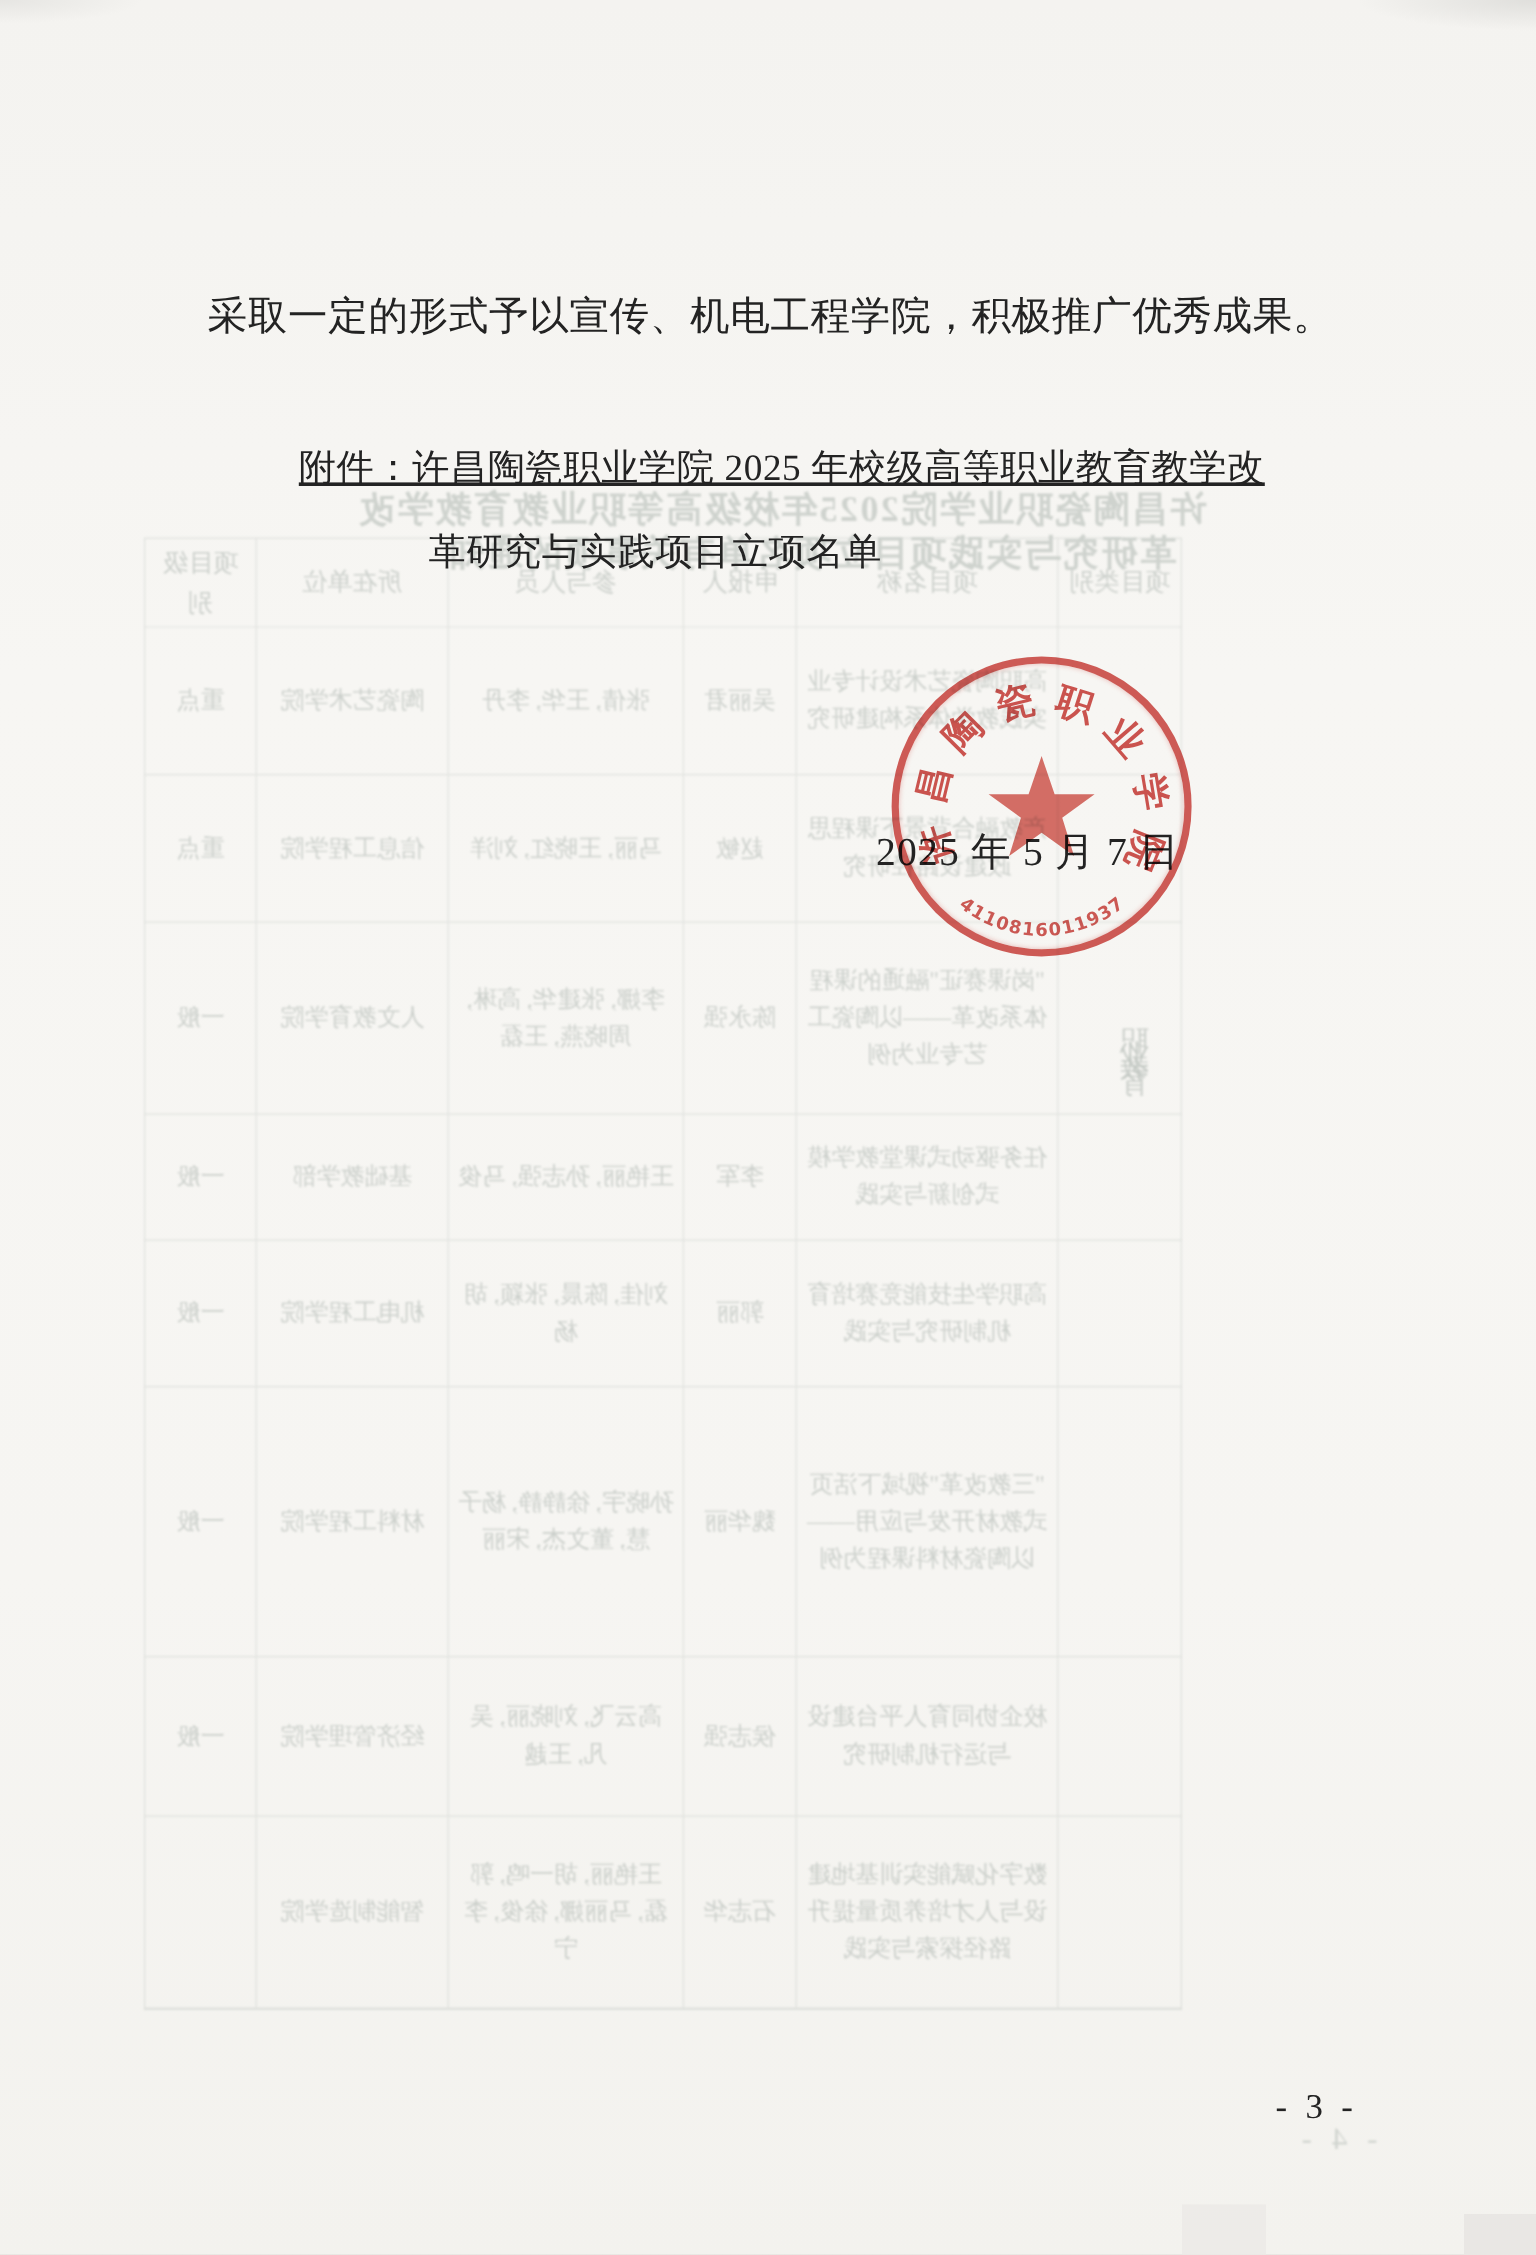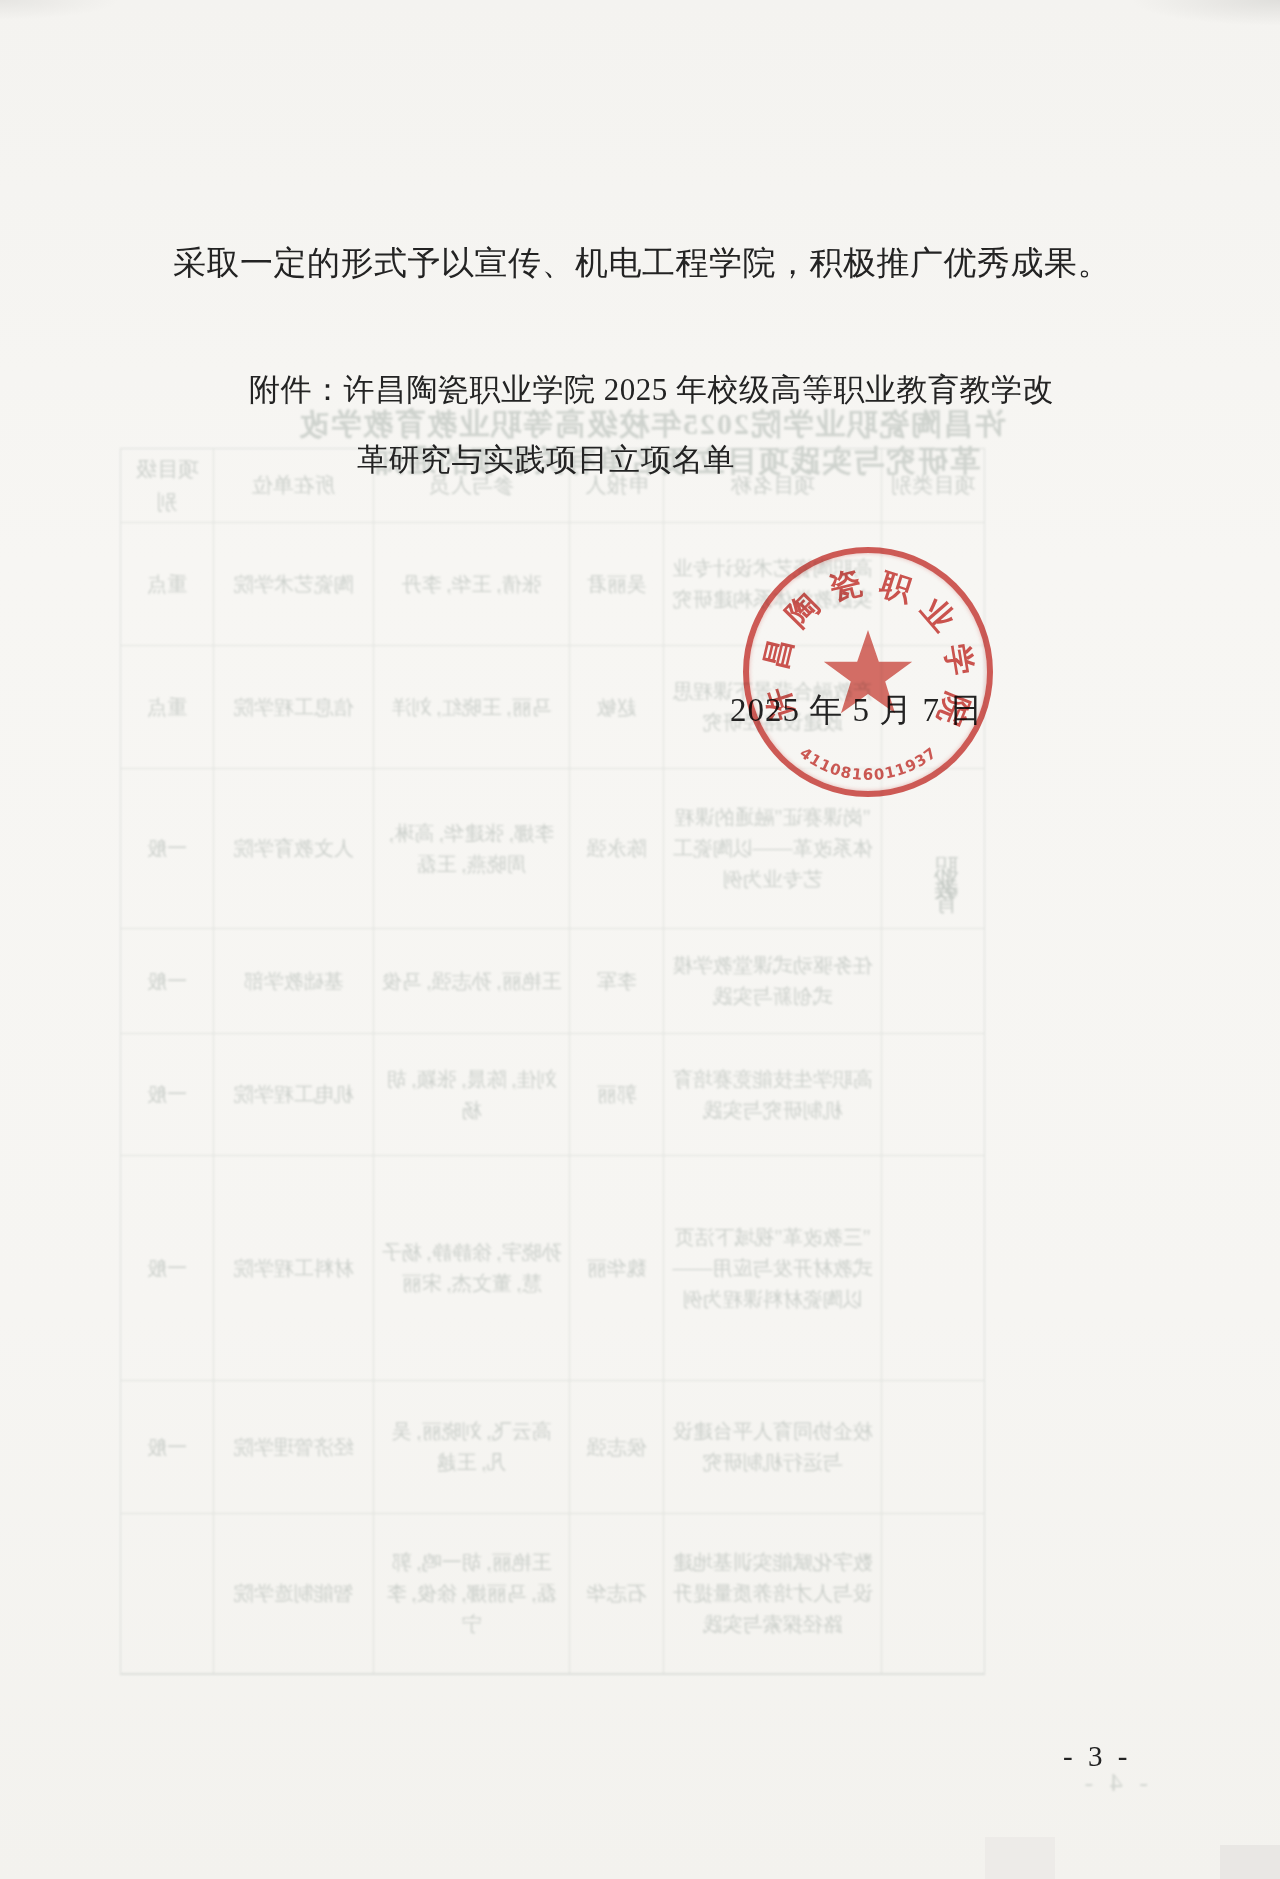--- a/index.html
+++ b/index.html
@@ -35,21 +35,21 @@
   .g-cell:last-child{border-right:none;}
   .g-head .g-cell{font-size:21px;}
   .g-vlabel{
     position:absolute;left:318px;top:838px;font-size:24px;color:rgba(115,130,122,.85);
     writing-mode:vertical-rl;letter-spacing:10px;
   }
   .g-pageno{position:absolute;left:132px;top:1768px;font-size:26px;color:rgba(130,144,136,.75);letter-spacing:5px;}
   
   .ink{position:absolute;white-space:nowrap;color:#232323;}
   .body-line{left:173px;top:241px;font-size:33px;letter-spacing:.5px;}
-  .attach1{left:249px;top:369px;font-size:31px;letter-spacing:.5px;}
+  .attach1{left:249px;top:369px;font-size:31px;letter-spacing:.5px;text-decoration:underline;}
   .attach2{left:357px;top:439px;font-size:31px;letter-spacing:.5px;}
   .date-line{left:730px;top:688px;font-size:33px;letter-spacing:1px;z-index:3;}
   .page-number{left:1063px;top:1740px;font-size:29px;letter-spacing:4px;}
   
   .seal{
     position:absolute;left:743px;top:547px;width:250px;height:250px;z-index:4;
     mix-blend-mode:multiply;opacity:.92;filter:blur(.4px);pointer-events:none;
   }
   .seal-ring{
     position:absolute;inset:0;border-radius:50%;

